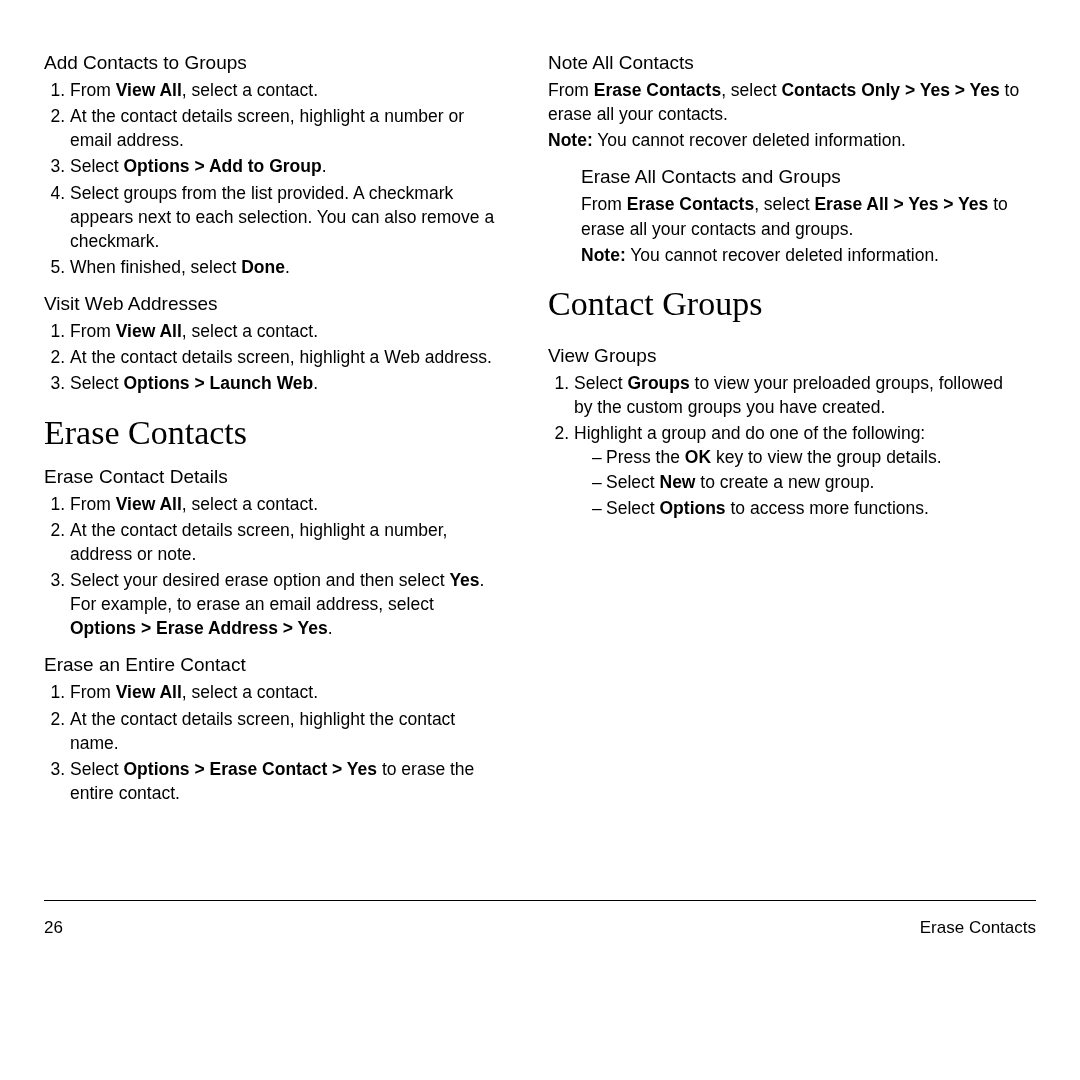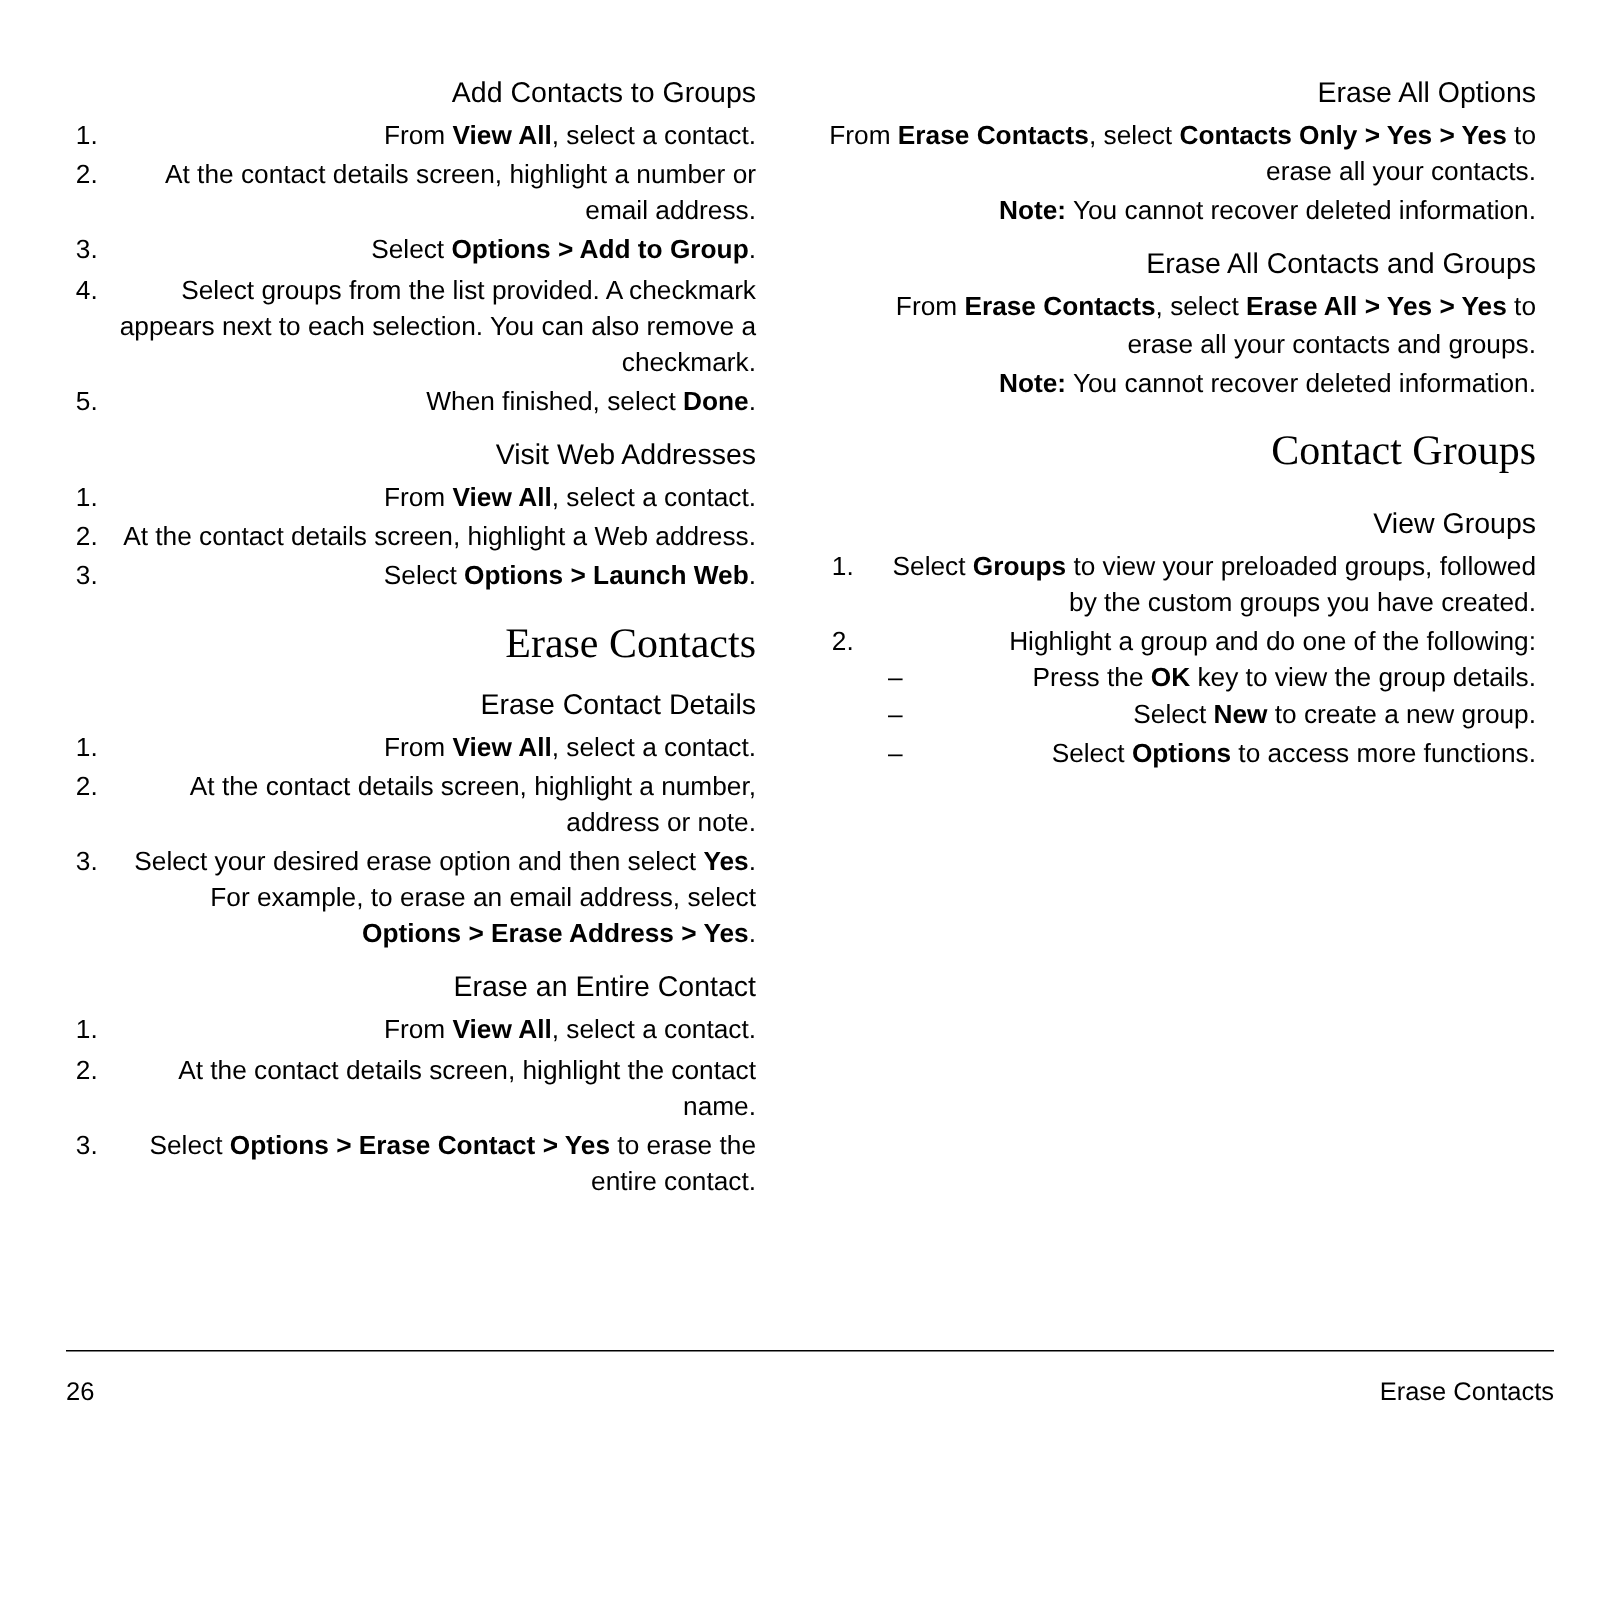--- a/index.html
+++ b/index.html
@@ -11,39 +11,38 @@
       font-size: 18px;
       color: #000;
       overflow: hidden;
     }
     .page {
       width: 1080px;
       height: 972px;
       padding: 38px 44px 34px 44px;
       display: flex;
       flex-direction: column;
-      text-align: right;
     }
     .columns {
       display: flex;
       flex-direction: row;
       gap: 0;
       flex: 1;
     }
     .col-left {
       width: 490px;
       padding-right: 30px;
     }
     .col-right {
       width: 490px;
       padding-left: 14px;
       border-left: none;
     }
     .section-title-large {
-      font-size: 28px;
+      font-size: 34px;
       font-weight: normal;
       font-family: 'Times New Roman', Times, serif;
       margin-bottom: 8px;
       margin-top: 18px;
     }
     .section-title-medium {
       font-size: 19px;
       font-weight: normal;
       font-family: Arial, Helvetica, sans-serif;
       margin-bottom: 4px;
@@ -153,21 +152,21 @@
           <li class="section-body">At the contact details screen, highlight the contact name.</li>
           <li class="section-body">Select <b>Options &gt; Erase Contact &gt; Yes</b> to erase the entire contact.</li>
         </ol>
       </div>
 
     </div>
 
     <div class="col-right">
 
       <div>
-        <div class="section-title-medium">Erase All Options</div>
+        <div class="section-title-medium">Note All Contacts</div>
         <p class="section-body">From <b>Erase Contacts</b>, select <b>Contacts Only &gt; Yes &gt; Yes</b> to erase all your contacts.</p>
         <p class="section-body"><b>Note:</b> You cannot recover deleted information.</p>
       </div>
 
       <div style="margin-top:14px;margin-left:33px;">
         <div class="section-title-medium">Erase All Contacts and Groups</div>
         <p class="section-body">From <b>Erase Contacts</b>, select <b>Erase All &gt; Yes &gt; Yes</b> to erase all your contacts and groups.</p>
         <p class="section-body"><b>Note:</b> You cannot recover deleted information.</p>
       </div>
 

